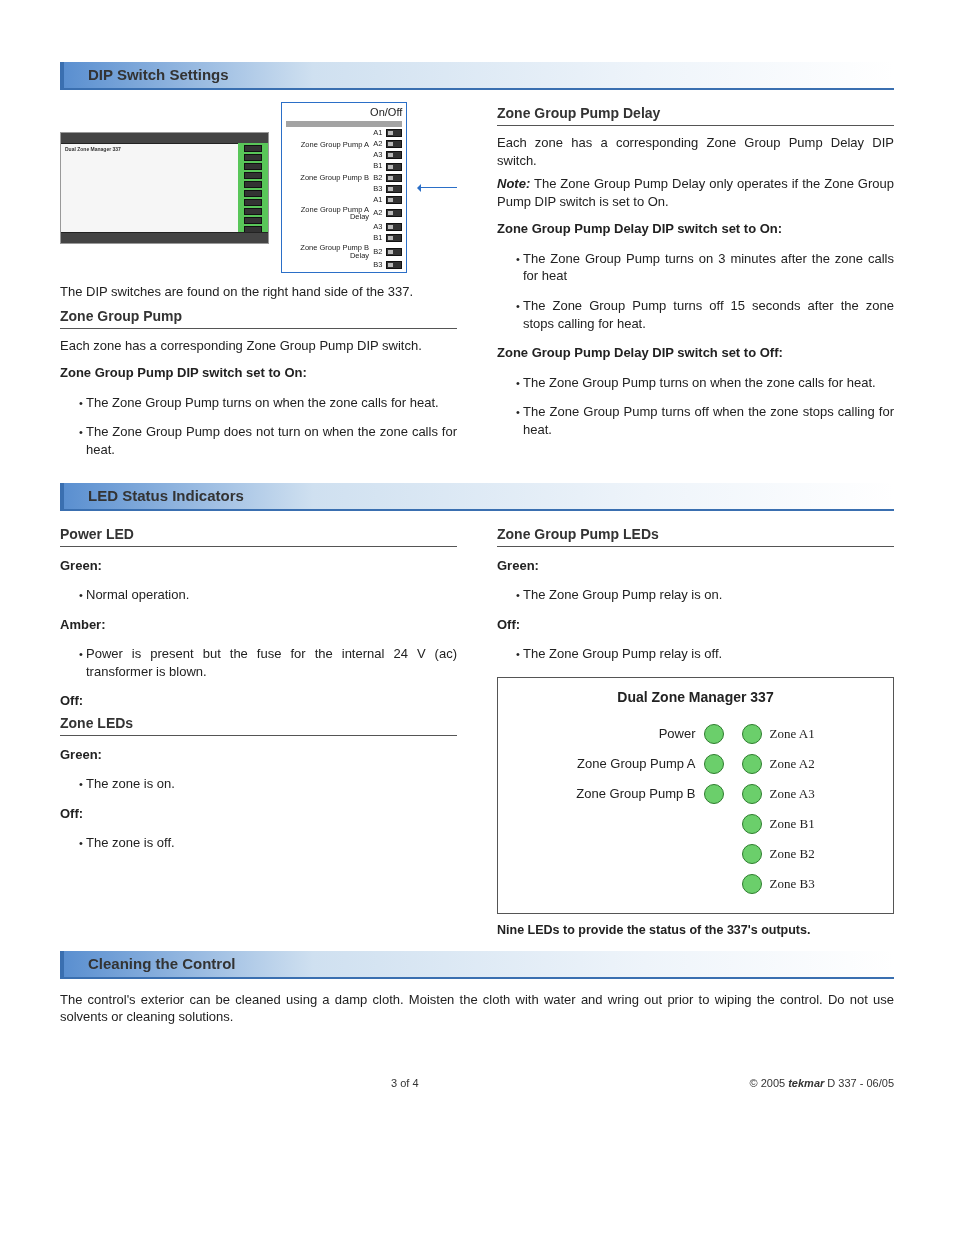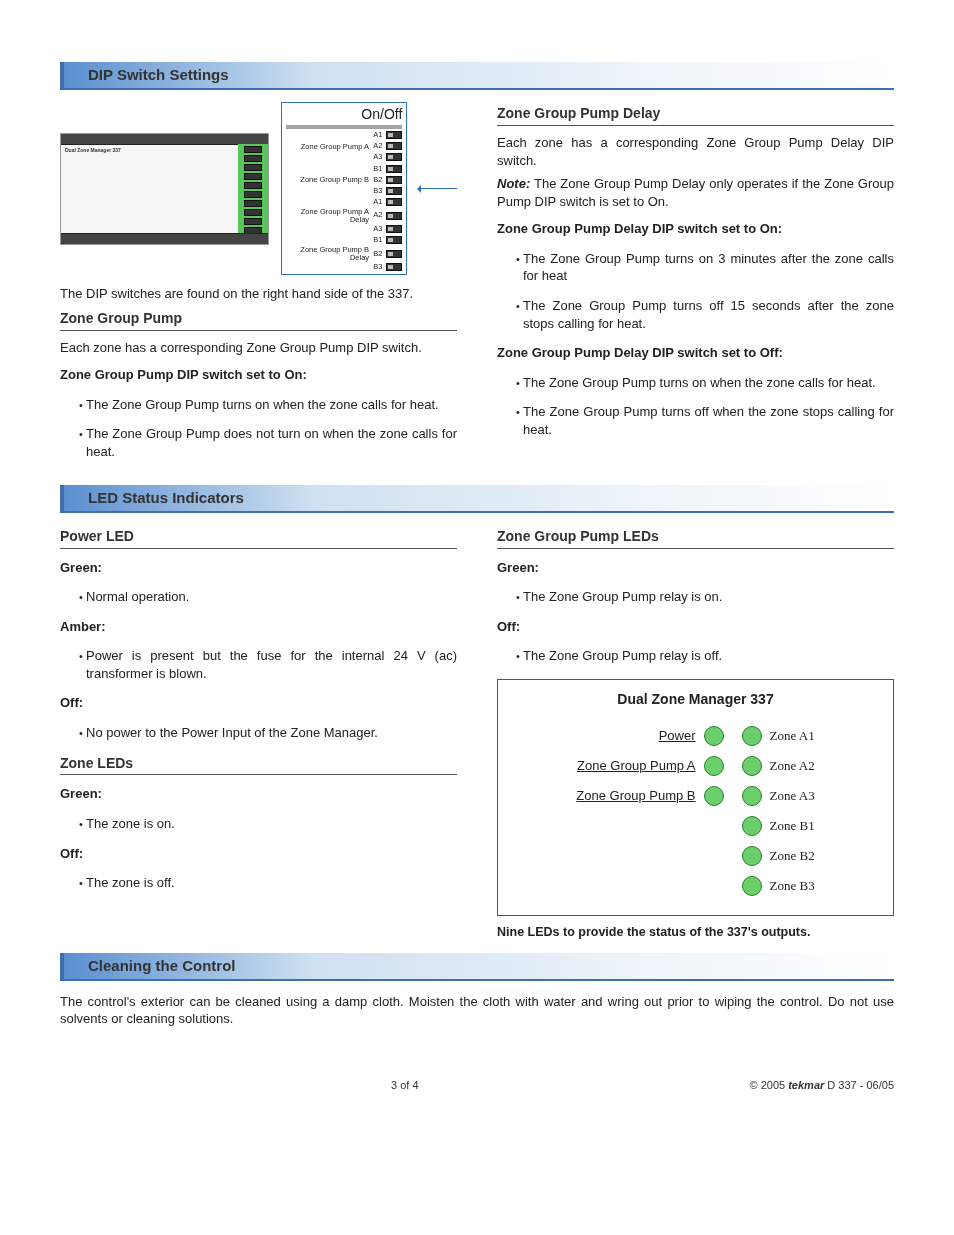--- a/index.html
+++ b/index.html
@@ -40,34 +40,34 @@
 
   
   .dip-row { display: flex; align-items: center; gap: 12px; margin-bottom: 10px; }
   .device-box { border: 1px solid #999; width: 220px; height: 110px; background: #f6f6f6; position: relative; overflow:hidden;}
   .device-strip { height:10px; background:#444; margin:0; border-bottom:1px solid #222;}
   .device-strip.bot { position:absolute; bottom:0; left:0; right:0; border-top:1px solid #222; border-bottom:none;}
   .device-inner { padding:3px 4px; font-size:4.5px; color:#333; line-height:1.1;}
   .green-panel { position:absolute; right:0; top:10px; bottom:10px; width:30px; background:#59c659; }
   .green-panel .dip-mini { width:16px; height:5px; background:#333; margin:2px auto; border:1px solid #111;}
   .callout-box { border:1px solid #2b6fc7; padding:2px 4px 2px 4px; }
-  .callout-title { font-size:14px; text-align:right; border-bottom:4px solid #a3a3a3; padding-bottom:1px; margin-bottom:1px;}
+  .callout-title { font-size:11px; text-align:right; border-bottom:6px solid #a3a3a3; padding-bottom:1px; margin-bottom:1px;}
   .callout-grid { display:grid; grid-template-columns: auto auto auto; align-items:center; column-gap:4px; row-gap:1px;}
   .cg-label { font-size:7.5px; text-align:right; line-height:1; }
   .cg-pin { font-size:7.5px; }
   .cg-sw { width:14px; height:6px; background:#333; position:relative; border:1px solid #111;}
   .cg-sw::after { content:""; position:absolute; left:1px; top:1px; width:5px; height:4px; background:#bbb;}
   .arrow-line { width:40px; height:1px; background:#2b6fc7; position:relative; }
   .arrow-line::before { content:""; position:absolute; left:-6px; top:-3px; border:4px solid transparent; border-right-color:#2b6fc7;}
 
   
   .led-panel { border:1px solid #555; padding:10px 14px 14px 14px; margin-top:14px; }
   .led-panel-title { font-weight:bold; font-size:14px; text-align:center; margin-bottom:12px; }
   .led-cols { display:flex; gap:18px; justify-content:center; }
-  .led-col-left { text-align:right;text-decoration:underline; }
+  .led-col-left { text-align:right; }
   .led-col-right { text-align:left;font-family:Liberation Serif, serif; }
   .led-row-item { display:flex; align-items:center; gap:8px; height:30px; }
   .led-row-item.right { justify-content:flex-start; }
   .led-row-item.left { justify-content:flex-end; }
   .led-dot { width:18px; height:18px; border-radius:50%; background:#6bcf6b; border:1.5px solid #2e7d2e; flex-shrink:0;}
 
   .caption { font-weight:bold; margin-top:8px; font-size:12.5px; }
 
   .footer { display:flex; justify-content:space-between; align-items:center; font-size:11px; margin-top:50px; color:#333;}
   .footer-center { flex:1; text-align:center; }
@@ -183,23 +183,20 @@
     <div id="led-power">
         <div class="bold-line">Green:</div>
         <ul>
           <li>Normal operation.</li>
         </ul>
         <div class="bold-line">Amber:</div>
         <ul>
           <li>Power is present but the fuse for the internal 24 V (ac) transformer is blown.</li>
         </ul>
         <div class="bold-line">Off:</div>
-        <ul>
-          <li>No power to the Power Input of the Zone Manager.</li>
-        </ul>
       </div>
 
     <div class="sub-header">Zone LEDs</div>
     <div id="led-zone">
         <div class="bold-line">Green:</div>
         <ul>
           <li>The zone is on.</li>
         </ul>
         <div class="bold-line">Off:</div>
         <ul>

